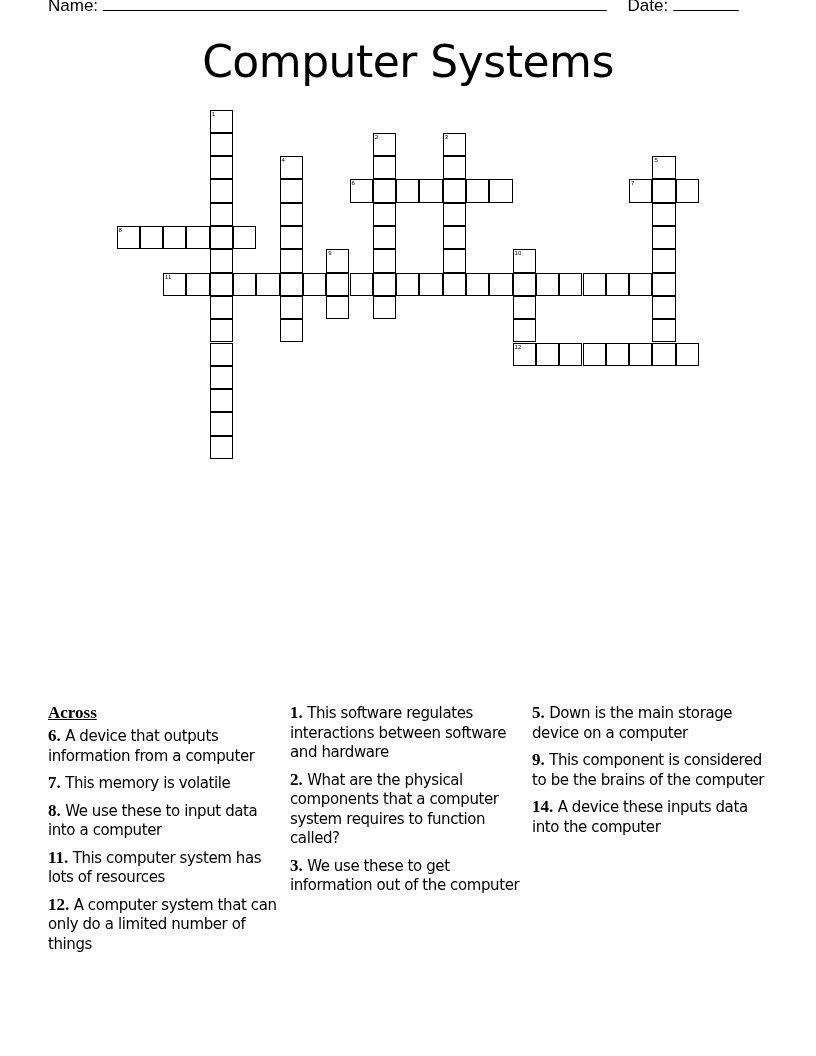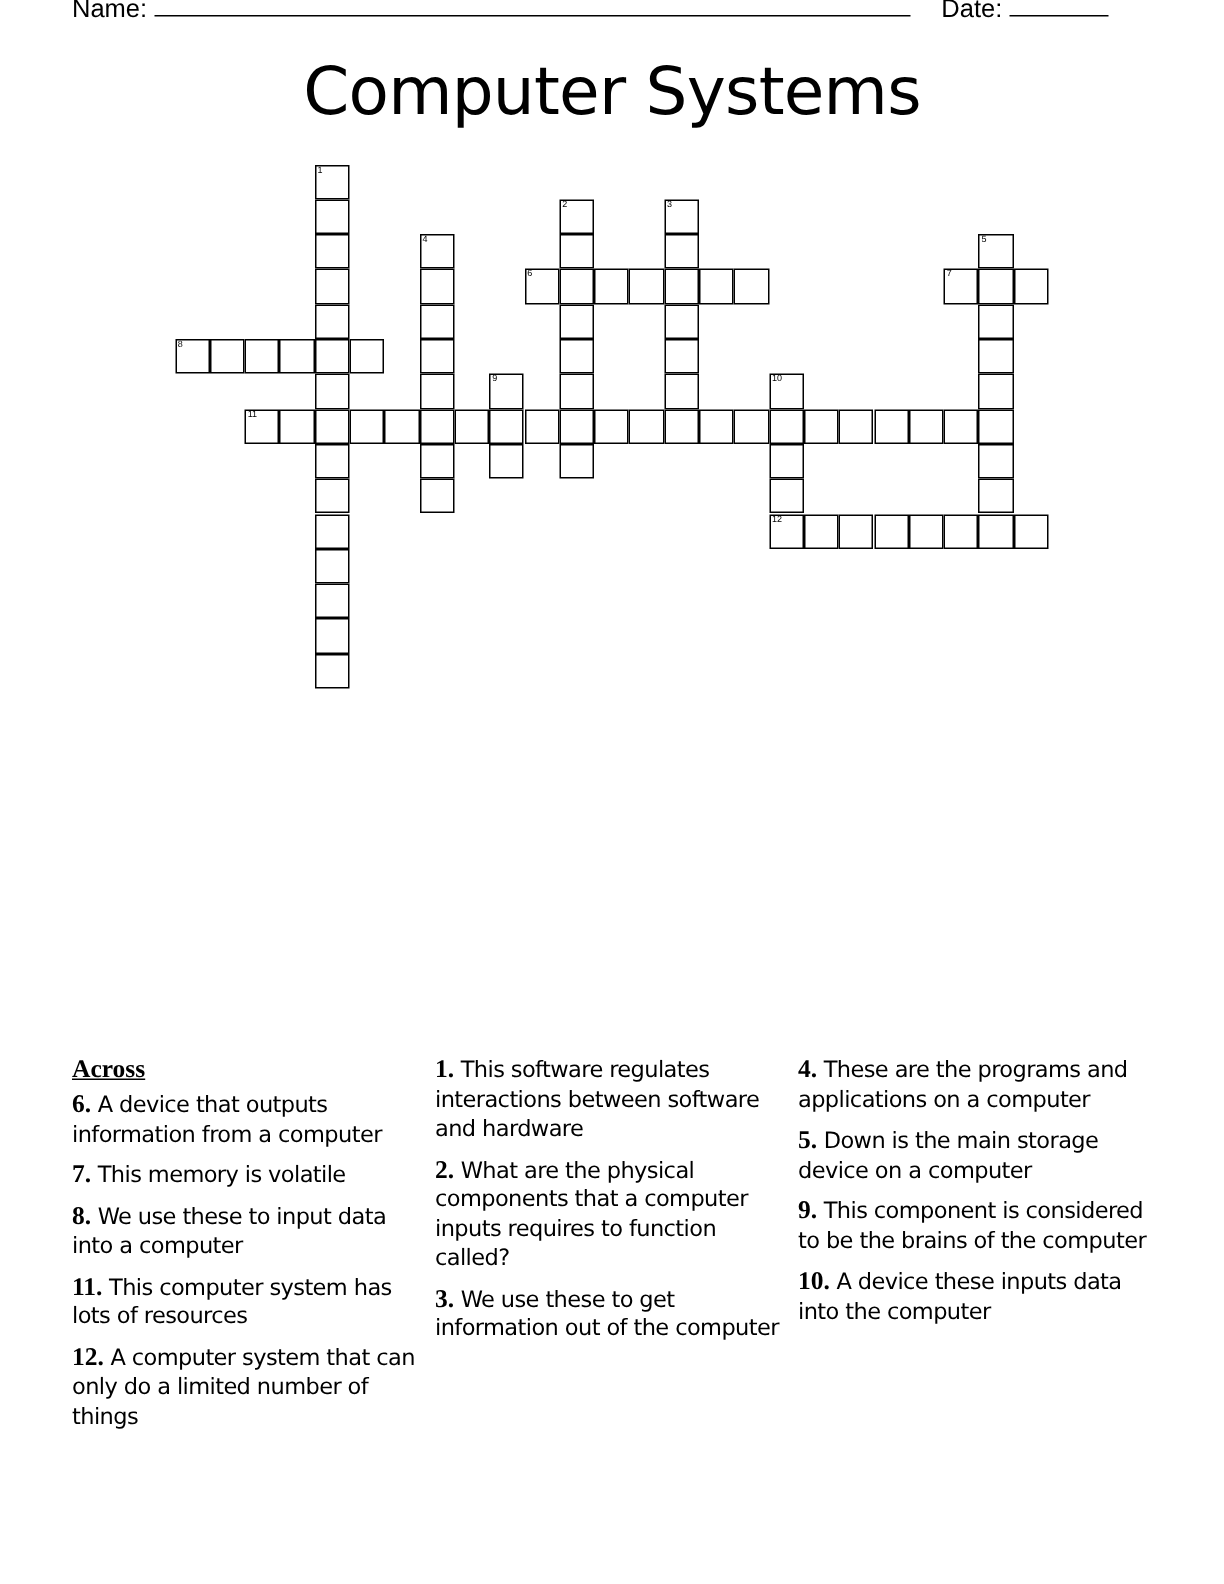--- a/index.html
+++ b/index.html
@@ -152,22 +152,21 @@
   <div class="col" style="left:0;">
     <h3>Across</h3>
     <div class="clue"><span class="n">6.</span> <span>A device that outputs information from a computer</span></div>
     <div class="clue"><span class="n">7.</span> <span>This memory is volatile</span></div>
     <div class="clue"><span class="n">8.</span> <span>We use these to input data into a computer</span></div>
     <div class="clue"><span class="n">11.</span> <span>This computer system has lots of resources</span></div>
     <div class="clue"><span class="n">12.</span> <span>A computer system that can only do a limited number of things</span></div>
   </div>
   <div class="col" style="left:242px;">
     <div class="clue"><span class="n">1.</span> <span>This software regulates interactions between software and hardware</span></div>
-    <div class="clue"><span class="n">2.</span> <span>What are the physical components that a computer inputs requires to function called?</span></div>
+    <div class="clue"><span class="n">2.</span> <span>What are the physical components that a computer system requires to function called?</span></div>
     <div class="clue"><span class="n">3.</span> <span>We use these to get information out of the computer</span></div>
   </div>
   <div class="col" style="left:484px; width:240px;">
-    <div class="clue"><span class="n">4.</span> <span>These are the programs and applications on a computer</span></div>
     <div class="clue"><span class="n">5.</span> <span>Down is the main storage device on a computer</span></div>
     <div class="clue"><span class="n">9.</span> <span>This component is considered to be the brains of the computer</span></div>
-    <div class="clue"><span class="n">10.</span> <span>A device these inputs data into the computer</span></div>
+    <div class="clue"><span class="n">14.</span> <span>A device these inputs data into the computer</span></div>
   </div>
 </div>
 
 </body></html>

